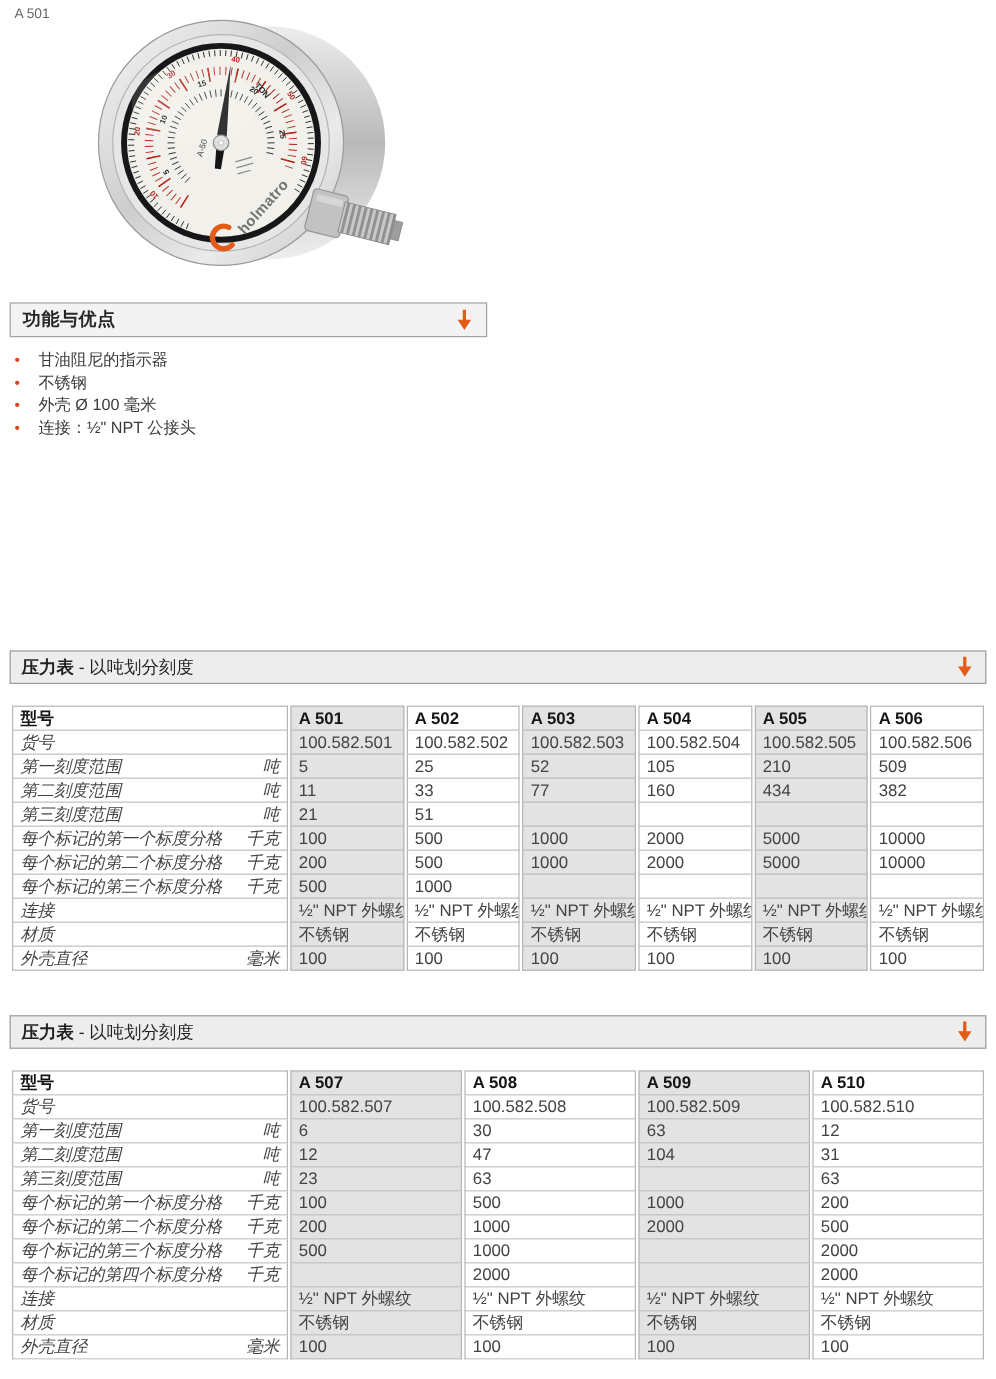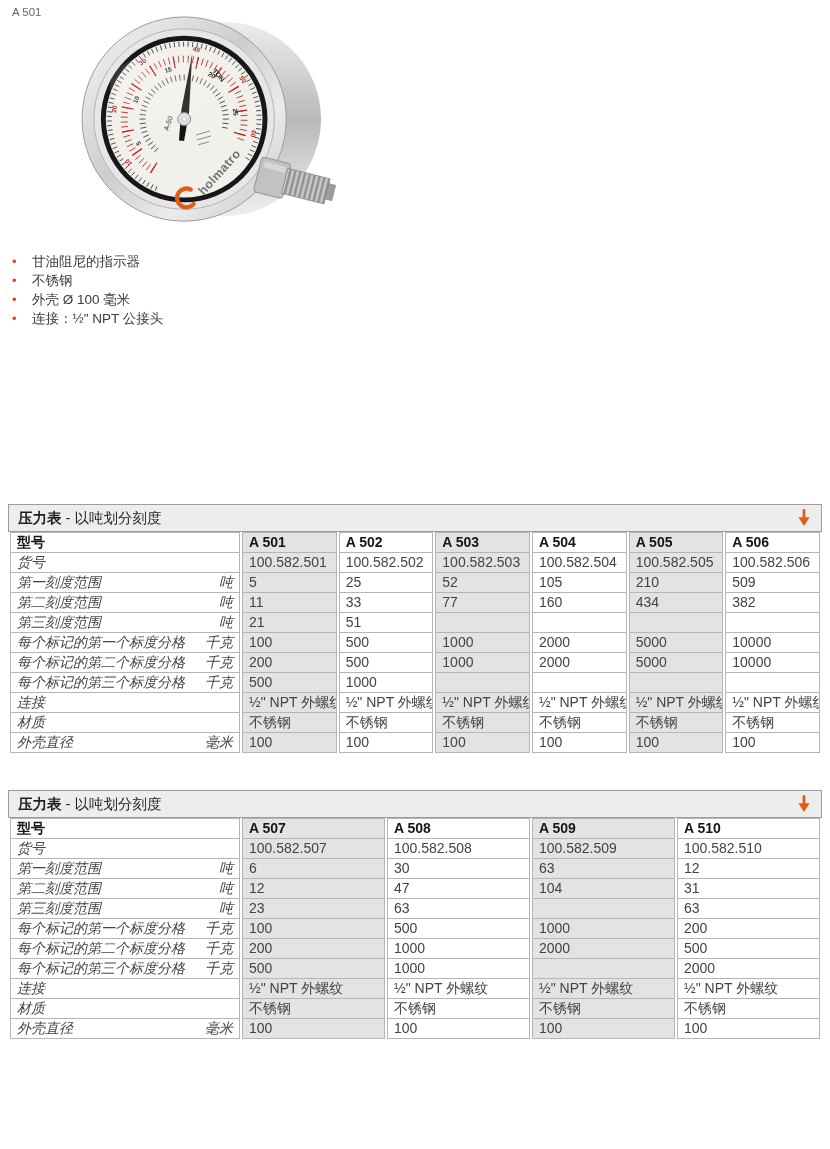--- a/index.html
+++ b/index.html
@@ -20,21 +20,21 @@
   .arrow-ico{display:inline-flex;width:16px;height:20px;}
   .feature-list{list-style:none;margin:9px 0 0 0;padding:0;}
   .feature-list li{display:flex;align-items:flex-start;line-height:19px;font-size:13.5px;color:#3a3a3a;}
   .blt{color:#d9451c;width:20px;text-align:left;padding-left:4px;font-size:13px;line-height:19px;}
 
   
   .spec-table{width:814px;}
   .spec-table.first{margin-top:176px;}
   .spec-table.second{margin-top:37px;}
   .tbar{box-sizing:border-box;height:28px;border:1px solid #9c9c9c;background:#ededed;
-    display:flex;align-items:center;justify-content:space-between;padding:0 9px;margin-bottom:0;}
+    display:flex;align-items:center;justify-content:space-between;padding:0 9px;margin-bottom:18px;}
   .tbar .ttl{font-size:14.5px;color:#1f1f1f;}
   .tbar .ttl b{font-weight:bold;}
   table.spec{border-collapse:separate;border-spacing:2px 0;width:100%;table-layout:fixed;
     font-size:14px;color:#434343;}
   table.spec td{box-sizing:border-box;height:20px;border:1px solid #b5b5b5;border-top:none;
     padding:2px 6px;line-height:15px;white-space:nowrap;overflow:hidden;background:#fff;
     vertical-align:middle;}
   table.spec tr:first-child td{border-top:1px solid #b5b5b5;height:21px;}
   table.spec td.shade{background:#e3e3e3;}
   table.spec tr.model-row td{font-weight:bold;color:#151515;}
@@ -117,20 +117,28 @@
         <rect x="0" y="-2" width="30" height="36" rx="3" fill="#c2c2c2" stroke="#949494"></rect>
         <rect x="4" y="2" width="22" height="6" fill="#dcdcdc" opacity="0.8"></rect>
         <rect x="28" y="3" width="44" height="26" fill="url(#thr)" stroke="#8a8a8a" stroke-width="0.8"></rect>
         <rect x="72" y="8" width="7" height="16" fill="#9d9d9d" stroke="#858585" stroke-width="0.6"></rect>
       </g>
     </svg>
     <div class="caption">A 501</div>
   </div>
 
   <div class="features">
+    <div class="sec-header">
+      <span class="sec-title">功能与优点</span>
+      <span class="arrow-ico">
+        <svg width="16" height="20" viewBox="0 0 20 24">
+            <path d="M8.3 1 h3.4 v10.2 h5.3 L10 22 3 11.2 h5.3 z" fill="#e45b17"></path>
+          </svg>
+      </span>
+    </div>
     <ul class="feature-list">
         <li>
           <span class="blt">•</span>
           <span>甘油阻尼的指示器</span>
         </li>
         <li>
           <span class="blt">•</span>
           <span>不锈钢</span>
         </li>
         <li>
@@ -422,20 +430,32 @@
               </div>
             </td>
             <td class="val shade">500</td>
             <td class="val">1000</td>
             <td class="val shade"></td>
             <td class="val">2000</td>
           </tr>
           <tr>
             <td class="lab-cell">
               <div class="labwrap">
+                <span>每个标记的第四个标度分格</span>
+                <span class="unit">千克</span>
+              </div>
+            </td>
+            <td class="val shade"></td>
+            <td class="val">2000</td>
+            <td class="val shade"></td>
+            <td class="val">2000</td>
+          </tr>
+          <tr>
+            <td class="lab-cell">
+              <div class="labwrap">
                 <span>连接</span>
                 <span class="unit"></span>
               </div>
             </td>
             <td class="val shade">½" NPT 外螺纹</td>
             <td class="val">½" NPT 外螺纹</td>
             <td class="val shade">½" NPT 外螺纹</td>
             <td class="val">½" NPT 外螺纹</td>
           </tr>
           <tr>

